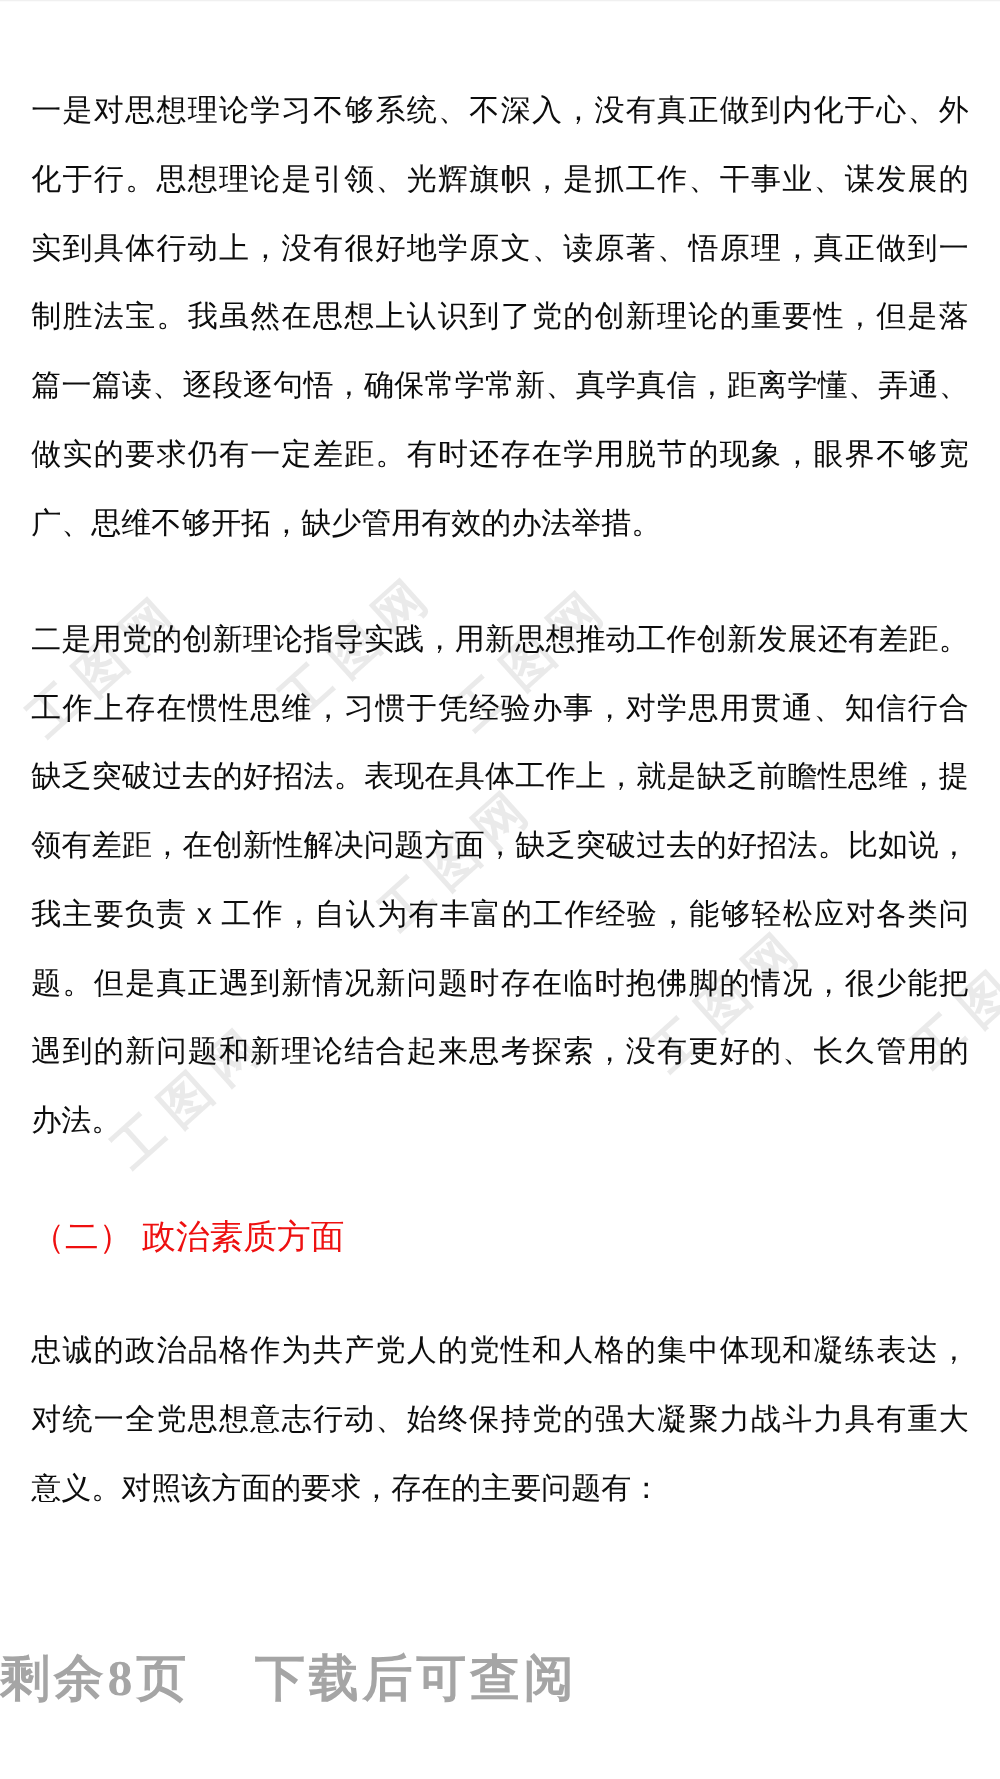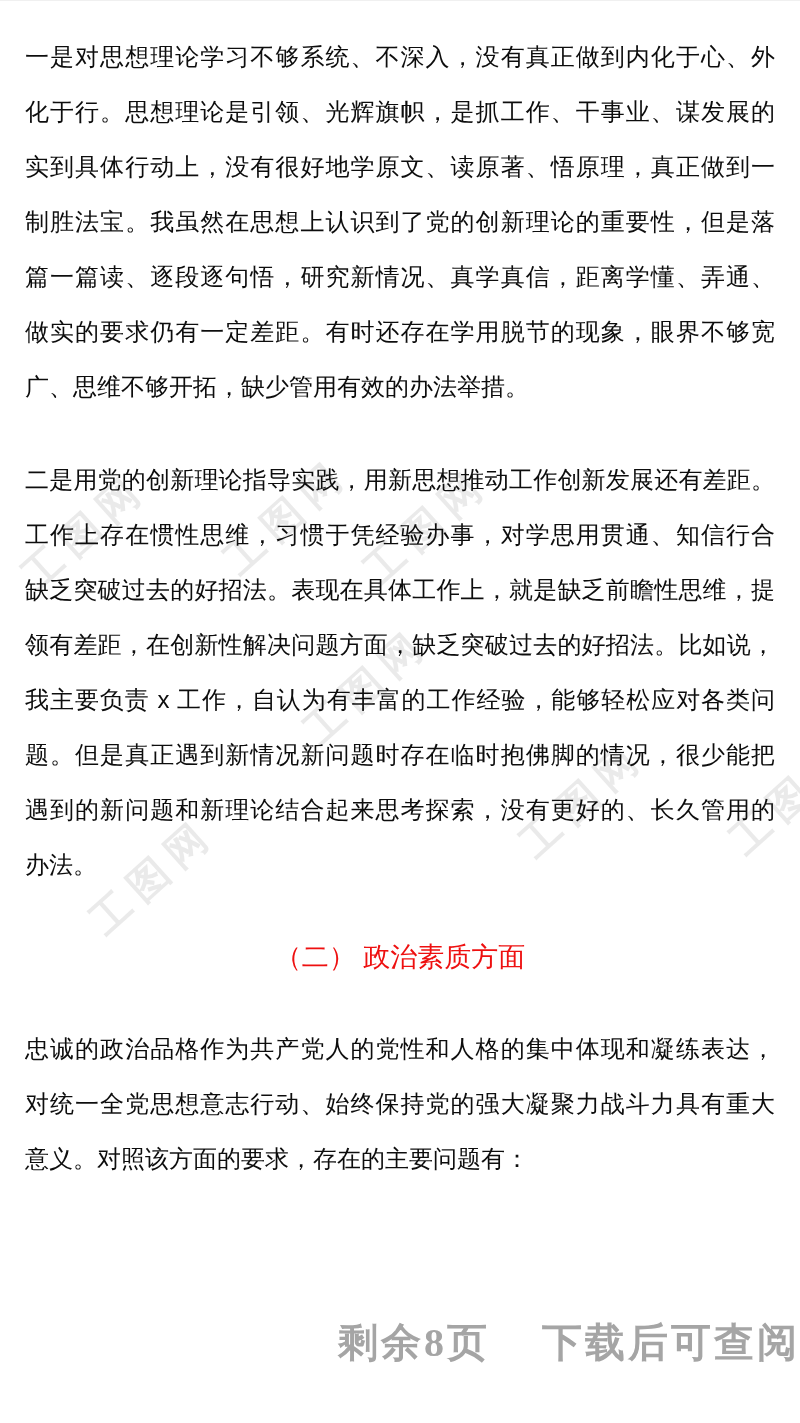--- a/index.html
+++ b/index.html
@@ -63,21 +63,21 @@
     font-size: 27px;
     color: #ee1010;
     margin: 0 0 36px 0;
   }
   .footer-notice {
     position: absolute;
     left: 0;
     top: 1318px;
     width: 800px;
     display: flex;
-    justify-content: flex-end;
+    justify-content: flex-start;
     gap: 52px;
     z-index: 1;
     font-family: "Liberation Serif", "DejaVu Serif", serif;
     font-weight: 700;
     font-size: 40px;
     line-height: 48px;
     color: #a5a5a5;
     letter-spacing: 3px;
   }
 </style>
@@ -87,41 +87,41 @@
 <div class="watermark-layer">
     <span class="wm" style="left: 10px; top: 560px; transform: rotate(-42deg); color: rgb(231, 231, 231);">工图网</span>
     <span class="wm" style="left: 212px; top: 545px; transform: rotate(-42deg); color: rgb(231, 231, 231);">工图网</span>
     <span class="wm" style="left: 352px; top: 555px; transform: rotate(-42deg); color: rgb(231, 231, 231);">工图网</span>
     <span class="wm" style="left: 292px; top: 715px; transform: rotate(-42deg); color: rgb(231, 231, 231);">工图网</span>
     <span class="wm" style="left: 508px; top: 828px; transform: rotate(-42deg); color: rgb(231, 231, 231);">工图网</span>
     <span class="wm" style="left: 718px; top: 825px; transform: rotate(-42deg); color: rgb(231, 231, 231);">工图网</span>
     <span class="wm" style="left: 78px; top: 905px; transform: rotate(-42deg); color: rgb(231, 231, 231);">工图网</span>
   </div>
 
-<div class="doc" style="color: rgb(13, 13, 13);">
+<div class="doc" style="color: rgb(13, 13, 13); margin-top: 32px;">
     <div class="para">
       <div class="line">一是对思想理论学习不够系统、不深入，没有真正做到内化于心、外</div>
       <div class="line">化于行。思想理论是引领、光辉旗帜，是抓工作、干事业、谋发展的</div>
       <div class="line">实到具体行动上，没有很好地学原文、读原著、悟原理，真正做到一</div>
       <div class="line">制胜法宝。我虽然在思想上认识到了党的创新理论的重要性，但是落</div>
-      <div class="line">篇一篇读、逐段逐句悟，研究新情况、真学真信，距离学懂、弄通、</div>
+      <div class="line">篇一篇读、逐段逐句悟，确保常学常新、真学真信，距离学懂、弄通、</div>
       <div class="line">做实的要求仍有一定差距。有时还存在学用脱节的现象，眼界不够宽</div>
       <div class="line last">广、思维不够开拓，缺少管用有效的办法举措。</div>
     </div>
     <div class="para">
       <div class="line">二是用党的创新理论指导实践，用新思想推动工作创新发展还有差距。</div>
       <div class="line">工作上存在惯性思维，习惯于凭经验办事，对学思用贯通、知信行合</div>
       <div class="line">缺乏突破过去的好招法。表现在具体工作上，就是缺乏前瞻性思维，提</div>
       <div class="line">领有差距，在创新性解决问题方面，缺乏突破过去的好招法。比如说，</div>
       <div class="line">我主要负责 x 工作，自认为有丰富的工作经验，能够轻松应对各类问</div>
       <div class="line">题。但是真正遇到新情况新问题时存在临时抱佛脚的情况，很少能把</div>
       <div class="line">遇到的新问题和新理论结合起来思考探索，没有更好的、长久管用的</div>
       <div class="line last">办法。</div>
     </div>
-    <div class="heading" style="color: rgb(238, 16, 16); text-align: center;">（二） 政治素质方面</div>
+    <div class="heading" style="color: rgb(238, 16, 16);">（二） 政治素质方面</div>
     <div class="para">
       <div class="line">忠诚的政治品格作为共产党人的党性和人格的集中体现和凝练表达，</div>
       <div class="line">对统一全党思想意志行动、始终保持党的强大凝聚力战斗力具有重大</div>
       <div class="line last">意义。对照该方面的要求，存在的主要问题有：</div>
     </div>
   </div>
 
 <div class="footer-notice" style="color: rgb(165, 165, 165);">
   <span>剩余8页</span>
   <span>下载后可查阅</span>

